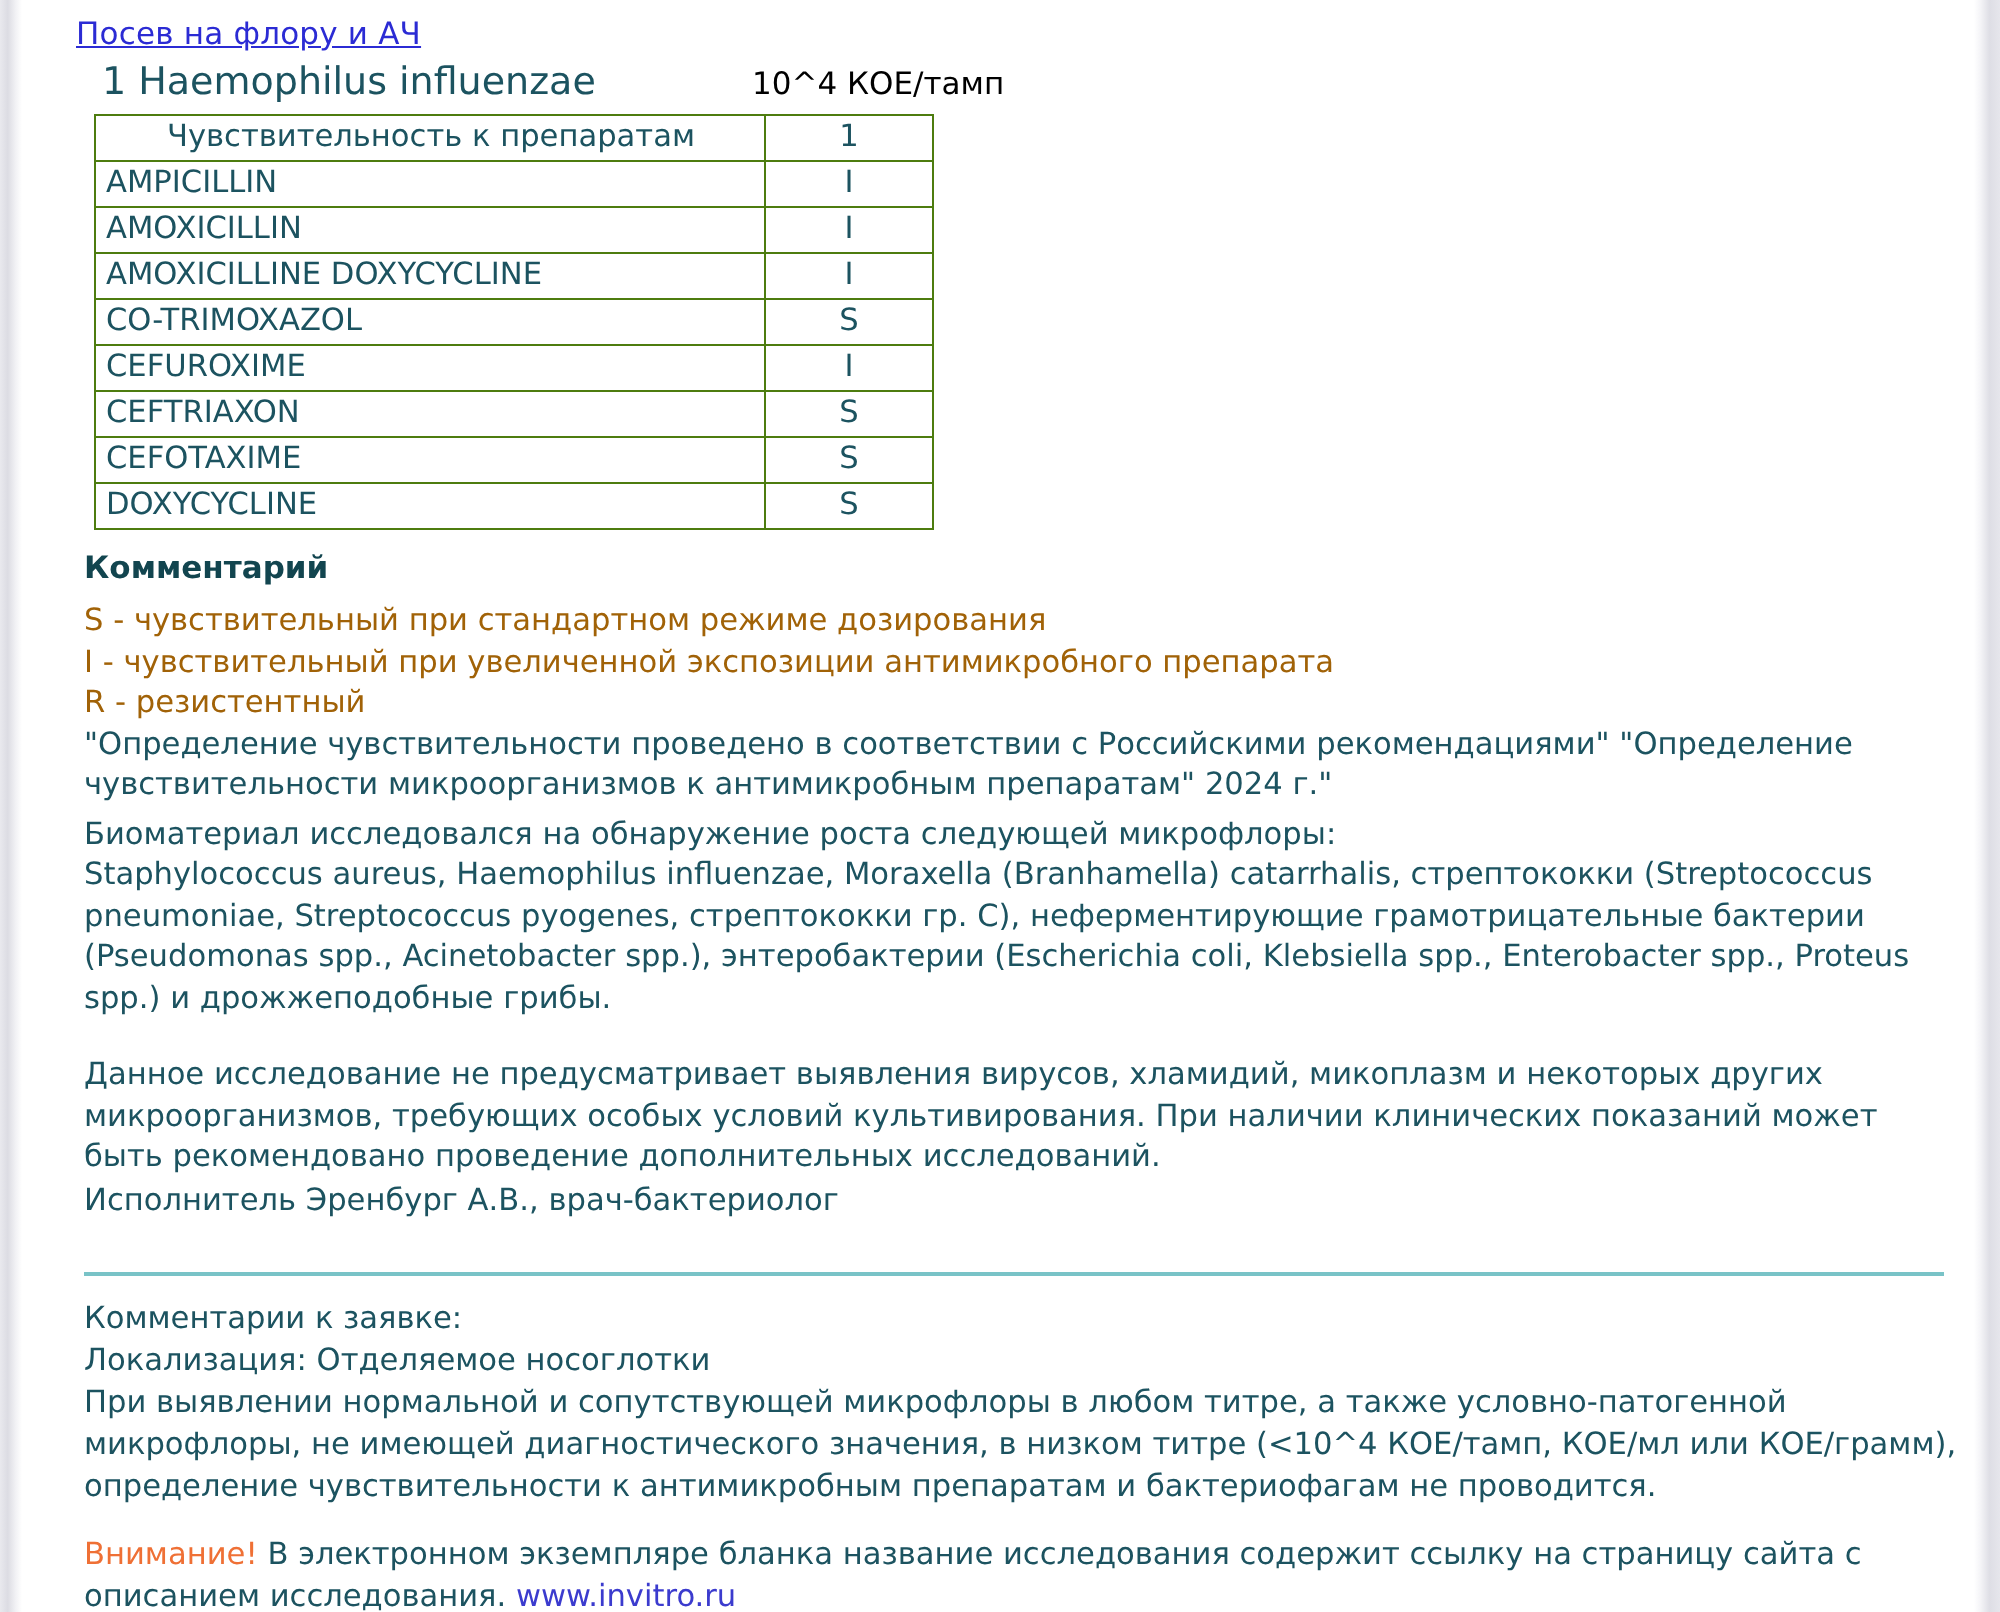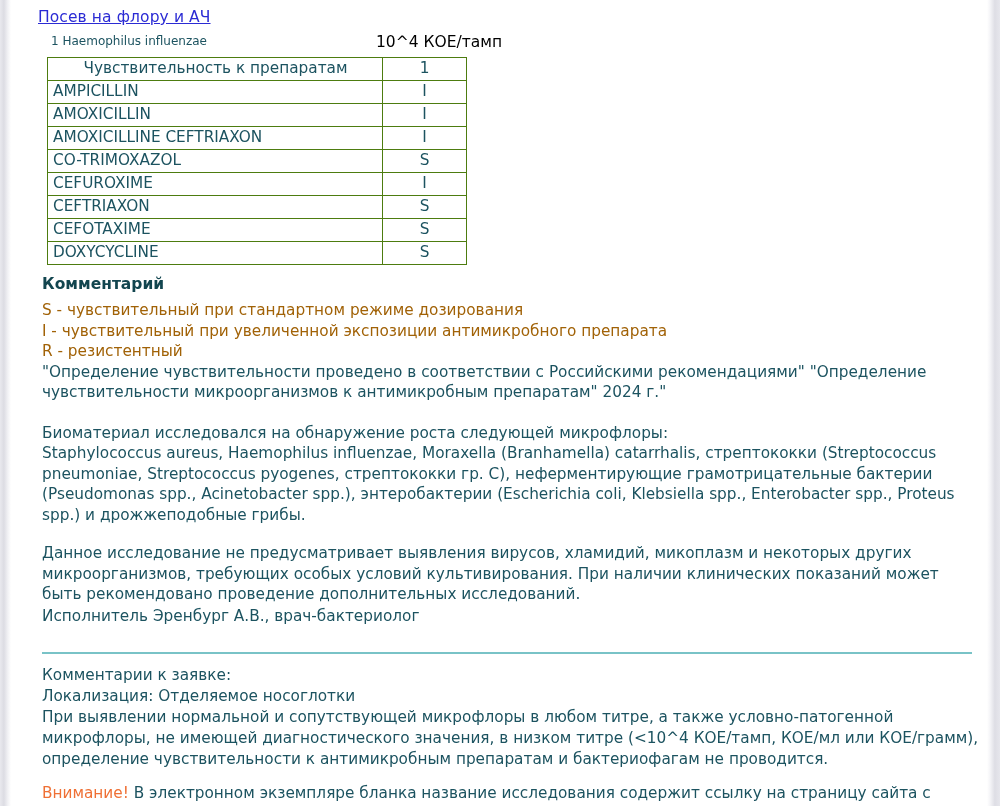--- a/index.html
+++ b/index.html
@@ -61,21 +61,21 @@
   
   .organism-row {
     position: relative;
     height: 25px;
     margin: 0 0 2px 0;
   }
   .organism-name {
     position: absolute;
     left: 13px;
     top: 0;
-    font-size: 12px;
+    font-size: 19px;
     line-height: 22px;
     color: #1c5360;
     white-space: nowrap;
   }
   .organism-titer {
     position: absolute;
     left: 338px;
     top: 1px;
     font-size: 15.5px;
     line-height: 22px;
@@ -125,21 +125,21 @@
     font-size: 15.3px;
     line-height: 20.5px;
     margin: 0 0 0 4px;
     color: #1c5360;
     max-width: 930px;
   }
   .para.std-ref {
     margin-top: 0;
     max-width: 905px;
   }
-  .para.gap-top { margin-top: 20px; }
+  .para.gap-top { margin-top: 4px; }
   .para.gap-top-sm { margin-top: 18px; }
 
   .executor {
     font-size: 15.3px;
     line-height: 21px;
     margin: 1px 0 0 4px;
     color: #1c5360;
   }
 
   
@@ -212,21 +212,21 @@
         </tr>
         <tr>
           <td class="drug">AMPICILLIN</td>
           <td class="val">I</td>
         </tr>
         <tr>
           <td class="drug">AMOXICILLIN</td>
           <td class="val">I</td>
         </tr>
         <tr>
-          <td class="drug">AMOXICILLINE CEFTRIAXON</td>
+          <td class="drug">AMOXICILLINE DOXYCYCLINE</td>
           <td class="val">I</td>
         </tr>
         <tr>
           <td class="drug">CO-TRIMOXAZOL</td>
           <td class="val">S</td>
         </tr>
         <tr>
           <td class="drug">CEFUROXIME</td>
           <td class="val">I</td>
         </tr>

